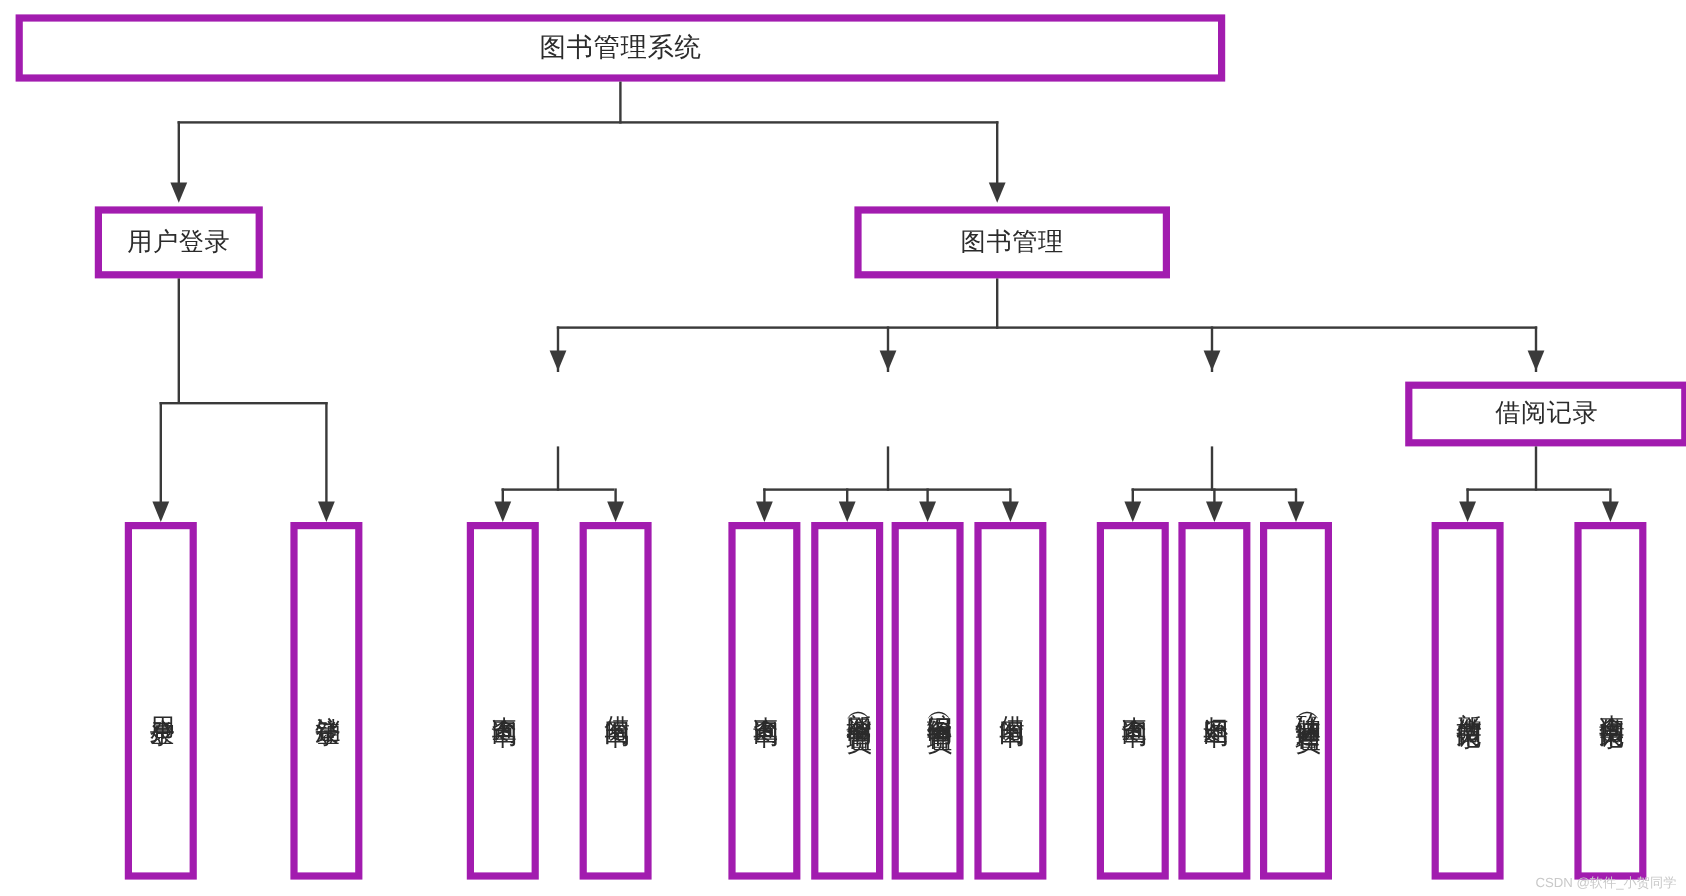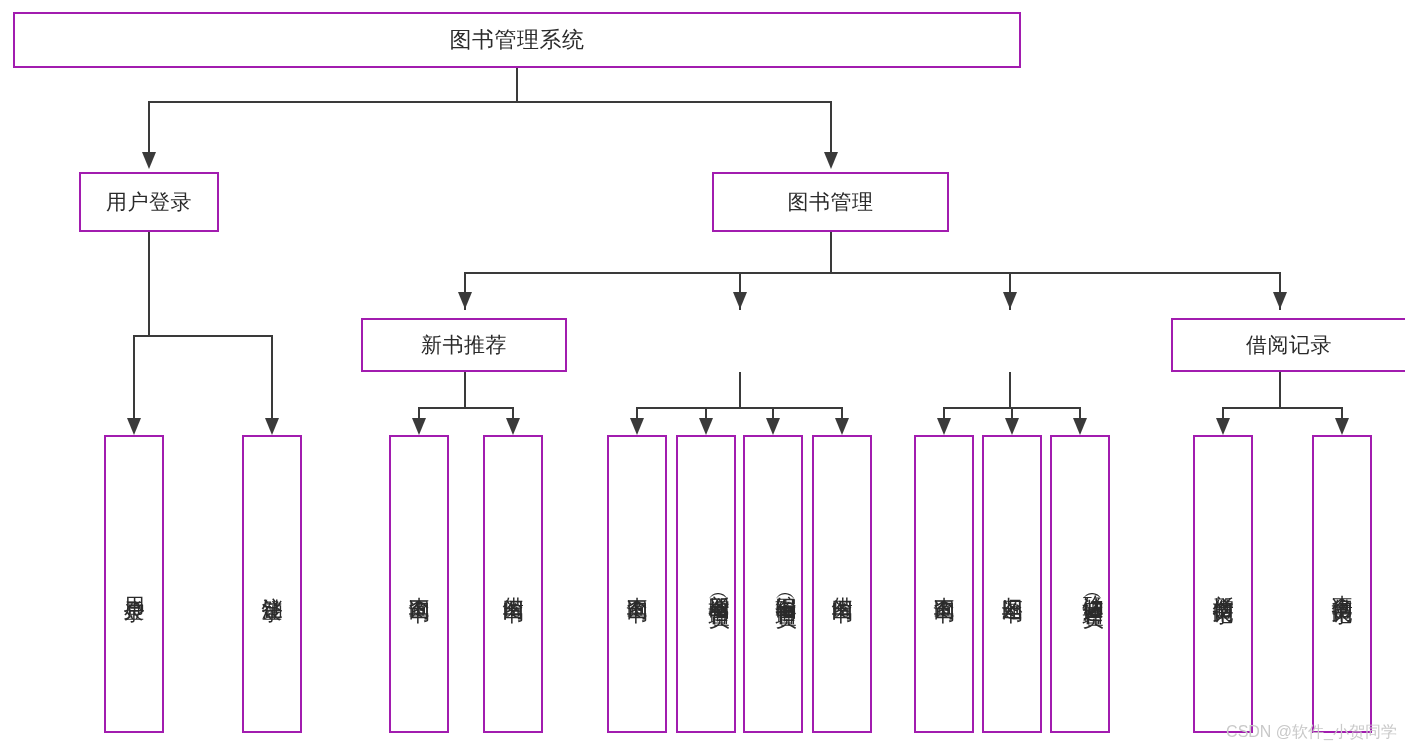--- a/index.html
+++ b/index.html
@@ -15,21 +15,21 @@
     width: 1405px;
     height: 747px;
     background: #ffffff;
     overflow: hidden;
   }
   
   .node {
     position: absolute;
     box-sizing: border-box;
     background: #ffffff;
-    border: 2px solid #a21caf;
+    border: 6px solid #a21caf;
     display: flex;
     align-items: center;
     justify-content: center;
     color: #2b2b2b;
     letter-spacing: 0.5px;
   }
   .node.h {
     font-size: 21px;
     line-height: 1.2;
     white-space: nowrap;
@@ -69,21 +69,21 @@
     height: 0;
     border-left: 7px solid transparent;
     border-right: 7px solid transparent;
     border-top: 17px solid #3a3a3a;
   }
   
   #watermark {
     position: absolute;
     right: 8px;
     bottom: 4px;
-    font-size: 16px;
+    font-size: 11px;
     color: #c9c9c9;
     white-space: nowrap;
     font-family: "Liberation Sans", "DejaVu Sans", sans-serif;
   }
 </style>
 </head>
 <body>
 
 <div id="canvas">
 
@@ -94,21 +94,21 @@
   <div class="hline" style="left:148px; top:101px; width:684px;"></div>
 
   <div class="vline" style="left:148px; top:101px; height:53px;"></div>
   <div class="arrow" style="left:142px; top:152px;"></div>
 
   <div class="vline" style="left:830px; top:101px; height:53px;"></div>
   <div class="arrow" style="left:824px; top:152px;"></div>
 
   <div class="node h" style="left:79px; top:172px; width:140px; height:60px;">用户登录</div>
 
-  <div class="node h" style="left:712px; top:172px; width:237px; height:60px;">图书管理</div>
+  <div class="node h" style="left:712px; top:172px; width:263px; height:60px;">图书管理</div>
 
   <div class="vline" style="left:148px; top:232px; height:104px;"></div>
   <div class="hline" style="left:133px; top:335px; width:140px;"></div>
   <div class="vline" style="left:133px; top:335px; height:85px;"></div>
   <div class="arrow" style="left:127px; top:418px;"></div>
   <div class="vline" style="left:271px; top:335px; height:85px;"></div>
   <div class="arrow" style="left:265px; top:418px;"></div>
 
   <div class="vline" style="left:830px; top:232px; height:42px;"></div>
   <div class="hline" style="left:464px; top:272px; width:817px;"></div>
@@ -118,21 +118,20 @@
 
   <div class="vline" style="left:739px; top:272px; height:38px;"></div>
   <div class="arrow" style="left:733px; top:292px;"></div>
 
   <div class="vline" style="left:1009px; top:272px; height:38px;"></div>
   <div class="arrow" style="left:1003px; top:292px;"></div>
 
   <div class="vline" style="left:1279px; top:272px; height:38px;"></div>
   <div class="arrow" style="left:1273px; top:292px;"></div>
 
-  <div class="node h" style="left:361px; top:318px; width:206px; height:54px;">新书推荐</div>
 
 
 
   <div class="node h" style="left:1171px; top:318px; width:236px; height:54px;">借阅记录</div>
 
   <div class="vline" style="left:464px; top:372px; height:37px;"></div>
   <div class="hline" style="left:418px; top:407px; width:94px;"></div>
   <div class="vline" style="left:418px; top:407px; height:15px;"></div>
   <div class="arrow" style="left:412px; top:418px;"></div>
   <div class="vline" style="left:512px; top:407px; height:15px;"></div>

